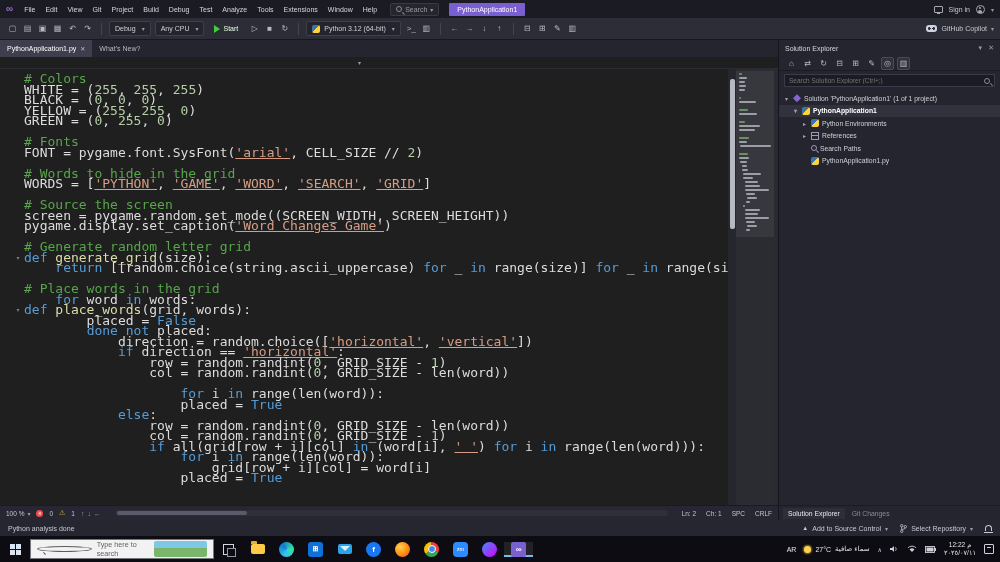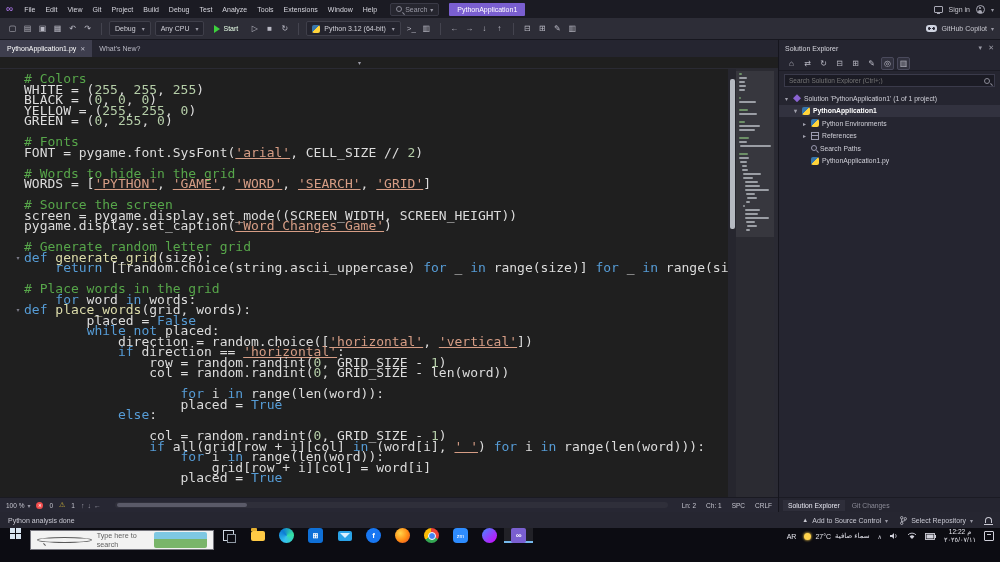--- a/index.html
+++ b/index.html
@@ -101,21 +101,21 @@
   .sb-bt.active { color:#e8e8f2; background:#2e2e3a; }
 
   
   .statusbar { height:16px; background:#262631; display:flex; align-items:center; padding:0 8px; font-size:7px; color:#c8c8d2; flex:0 0 auto; gap:14px; }
   .statusbar .right { margin-left:auto; display:flex; align-items:center; gap:12px; }
   .sb-item { display:flex; align-items:center; gap:4px; }
   .i-bell { width:7px; height:6px; border:1px solid #c8c8d2; border-bottom:none; border-radius:4px 4px 0 0; position:relative; display:inline-block; }
   .i-bell::after { content:""; position:absolute; left:-2px; bottom:-1.5px; width:9px; height:1px; background:#c8c8d2; }
 
   
-  .taskbar { height:34px; background:#0c0c12; display:flex; align-items:flex-start; flex:0 0 auto; }
+  .taskbar { height:26px; background:#0c0c12; display:flex; align-items:center; flex:0 0 auto; }
   .start-tile { width:30px; display:flex; align-items:center; justify-content:center; }
   .win-logo { display:grid; grid-template-columns:5px 5px; grid-template-rows:5px 5px; gap:1px; }
   .win-logo span { background:#d9e6f2; }
   .tb-search { width:184px; background:#f2f2f2; border:1px solid #76767e; display:flex; align-items:center; gap:5px; padding:0 6px; margin:2px 0; }
   .tb-search .i-mag { border-color:#5a5a5a; }
   .tb-search .i-mag::after { background:#5a5a5a; }
   .tb-search span { color:#5f5f5f; font-size:7.2px; flex:1; }
   .tb-thumb { width:30px; height:16px; border-radius:2px; background:linear-gradient(#7ec8e3 0 45%, #79b56a 45%); flex:0 0 auto; }
   .apps { display:flex; }
   .app { width:29px; display:flex; align-items:center; justify-content:center; position:relative; }
@@ -304,21 +304,21 @@
             <div class="code-line">
               <span class="fold"></span>
               <span class="code-text"></span>
             </div>
             <div class="code-line">
               <span class="fold"></span>
               <span class="code-text"><span class="tok-c"># Source the screen</span></span>
             </div>
             <div class="code-line">
               <span class="fold"></span>
-              <span class="code-text">screen = pygame.display.set_mode((SCREEN_WIDTH, SCREEN_HEIGHT))</span>
+              <span class="code-text">screen = pygame.random.set_mode((SCREEN_WIDTH, SCREEN_HEIGHT))</span>
             </div>
             <div class="code-line">
               <span class="fold"></span>
               <span class="code-text">pygame.display.set_caption(<span class="tok-s">'Word Changes Game'</span>)</span>
             </div>
             <div class="code-line">
               <span class="fold"></span>
               <span class="code-text"></span>
             </div>
             <div class="code-line">
@@ -348,21 +348,21 @@
             <div class="code-line">
               <span class="fold">▾</span>
               <span class="code-text"><span class="tok-k">def</span> <span class="tok-f">place_words</span>(grid, words):</span>
             </div>
             <div class="code-line">
               <span class="fold"></span>
               <span class="code-text">        placed = <span class="tok-k">False</span></span>
             </div>
             <div class="code-line">
               <span class="fold"></span>
-              <span class="code-text">        <span class="tok-k">while</span> <span class="tok-k">not</span> placed:</span>
+              <span class="code-text">        <span class="tok-k">done</span> <span class="tok-k">not</span> placed:</span>
             </div>
             <div class="code-line">
               <span class="fold"></span>
               <span class="code-text">            direction = random.choice([<span class="tok-s">'horizontal'</span>, <span class="tok-s">'vertical'</span>])</span>
             </div>
             <div class="code-line">
               <span class="fold"></span>
               <span class="code-text">            <span class="tok-k">if</span> direction == <span class="tok-s">'horizontal'</span>:</span>
             </div>
             <div class="code-line">
@@ -383,20 +383,21 @@
             <div class="code-line">
               <span class="fold"></span>
               <span class="code-text">                    placed = <span class="tok-k">True</span></span>
             </div>
             <div class="code-line">
               <span class="fold"></span>
               <span class="code-text">            <span class="tok-k">else</span>:</span>
             </div>
             <div class="code-line">
               <span class="fold"></span>
+              <span class="code-text">                row = random.randint(<span class="tok-n">0</span>, GRID_SIZE - len(word))</span>
             </div>
             <div class="code-line">
               <span class="fold"></span>
               <span class="code-text">                col = random.randint(<span class="tok-n">0</span>, GRID_SIZE - <span class="tok-n">1</span>)</span>
             </div>
             <div class="code-line">
               <span class="fold"></span>
               <span class="code-text">                <span class="tok-k">if</span> all(grid[row + i][col] <span class="tok-k">in</span> (word[i], <span class="tok-s">' '</span>) <span class="tok-k">for</span> i <span class="tok-k">in</span> range(len(word))):</span>
             </div>
             <div class="code-line">

